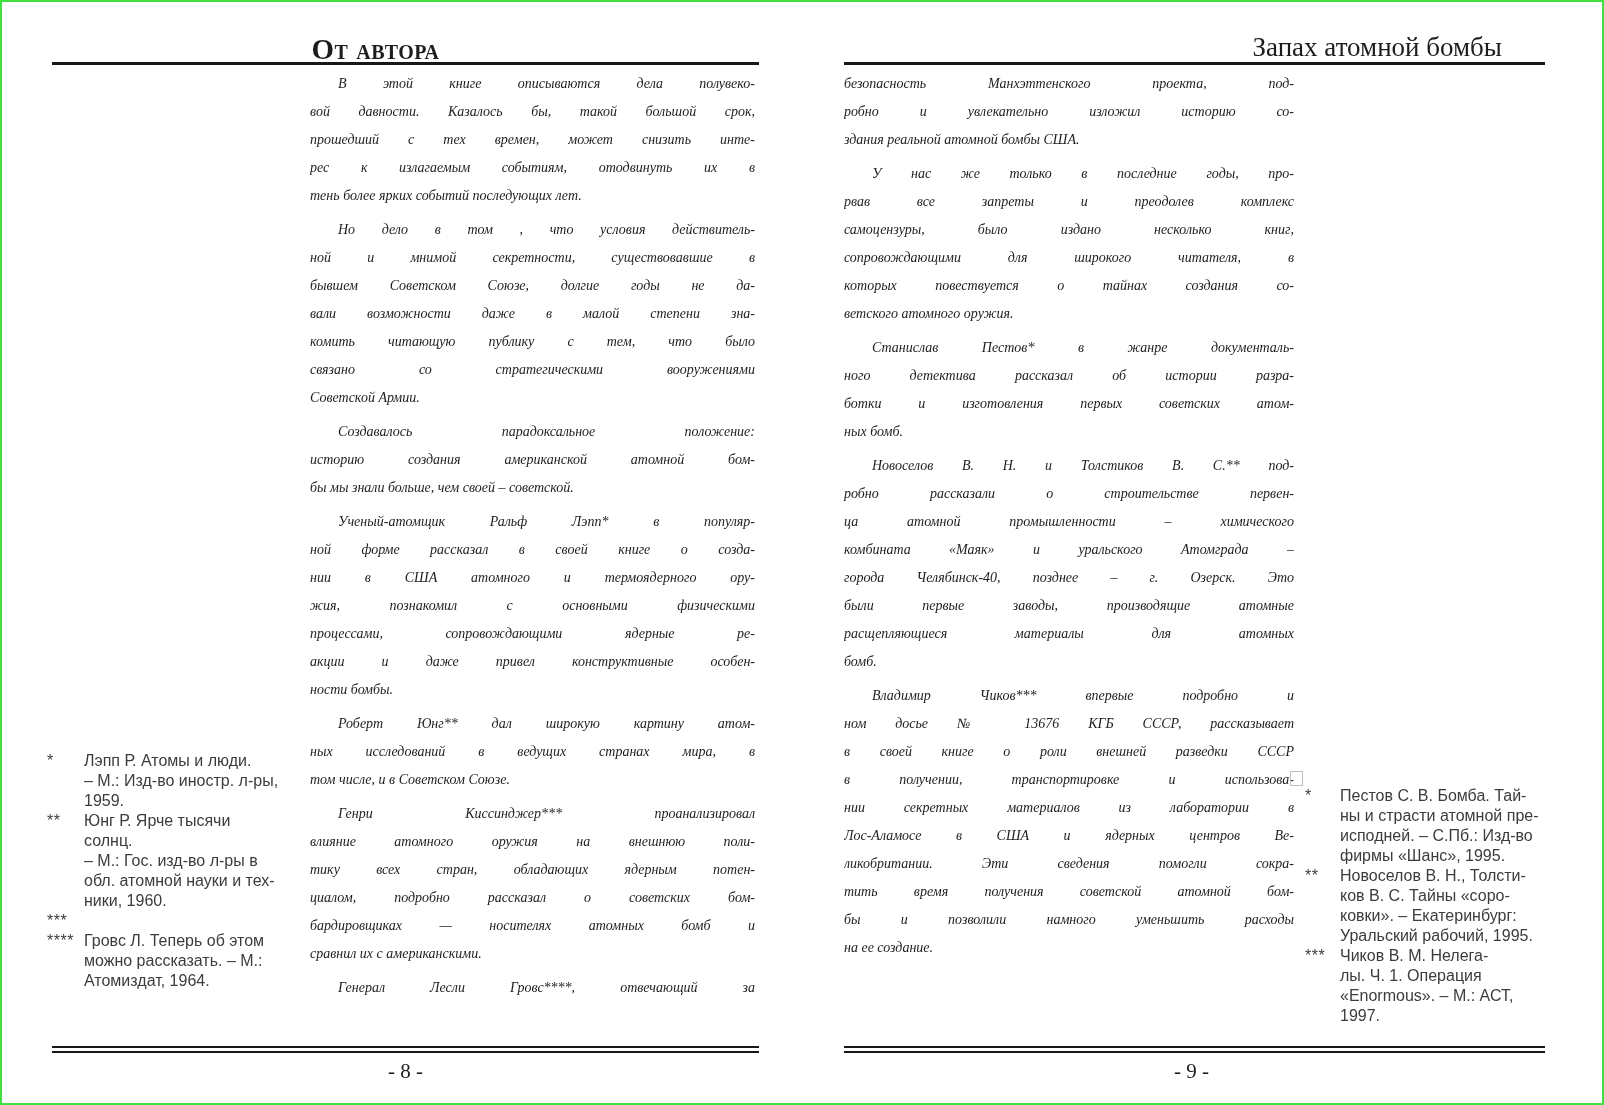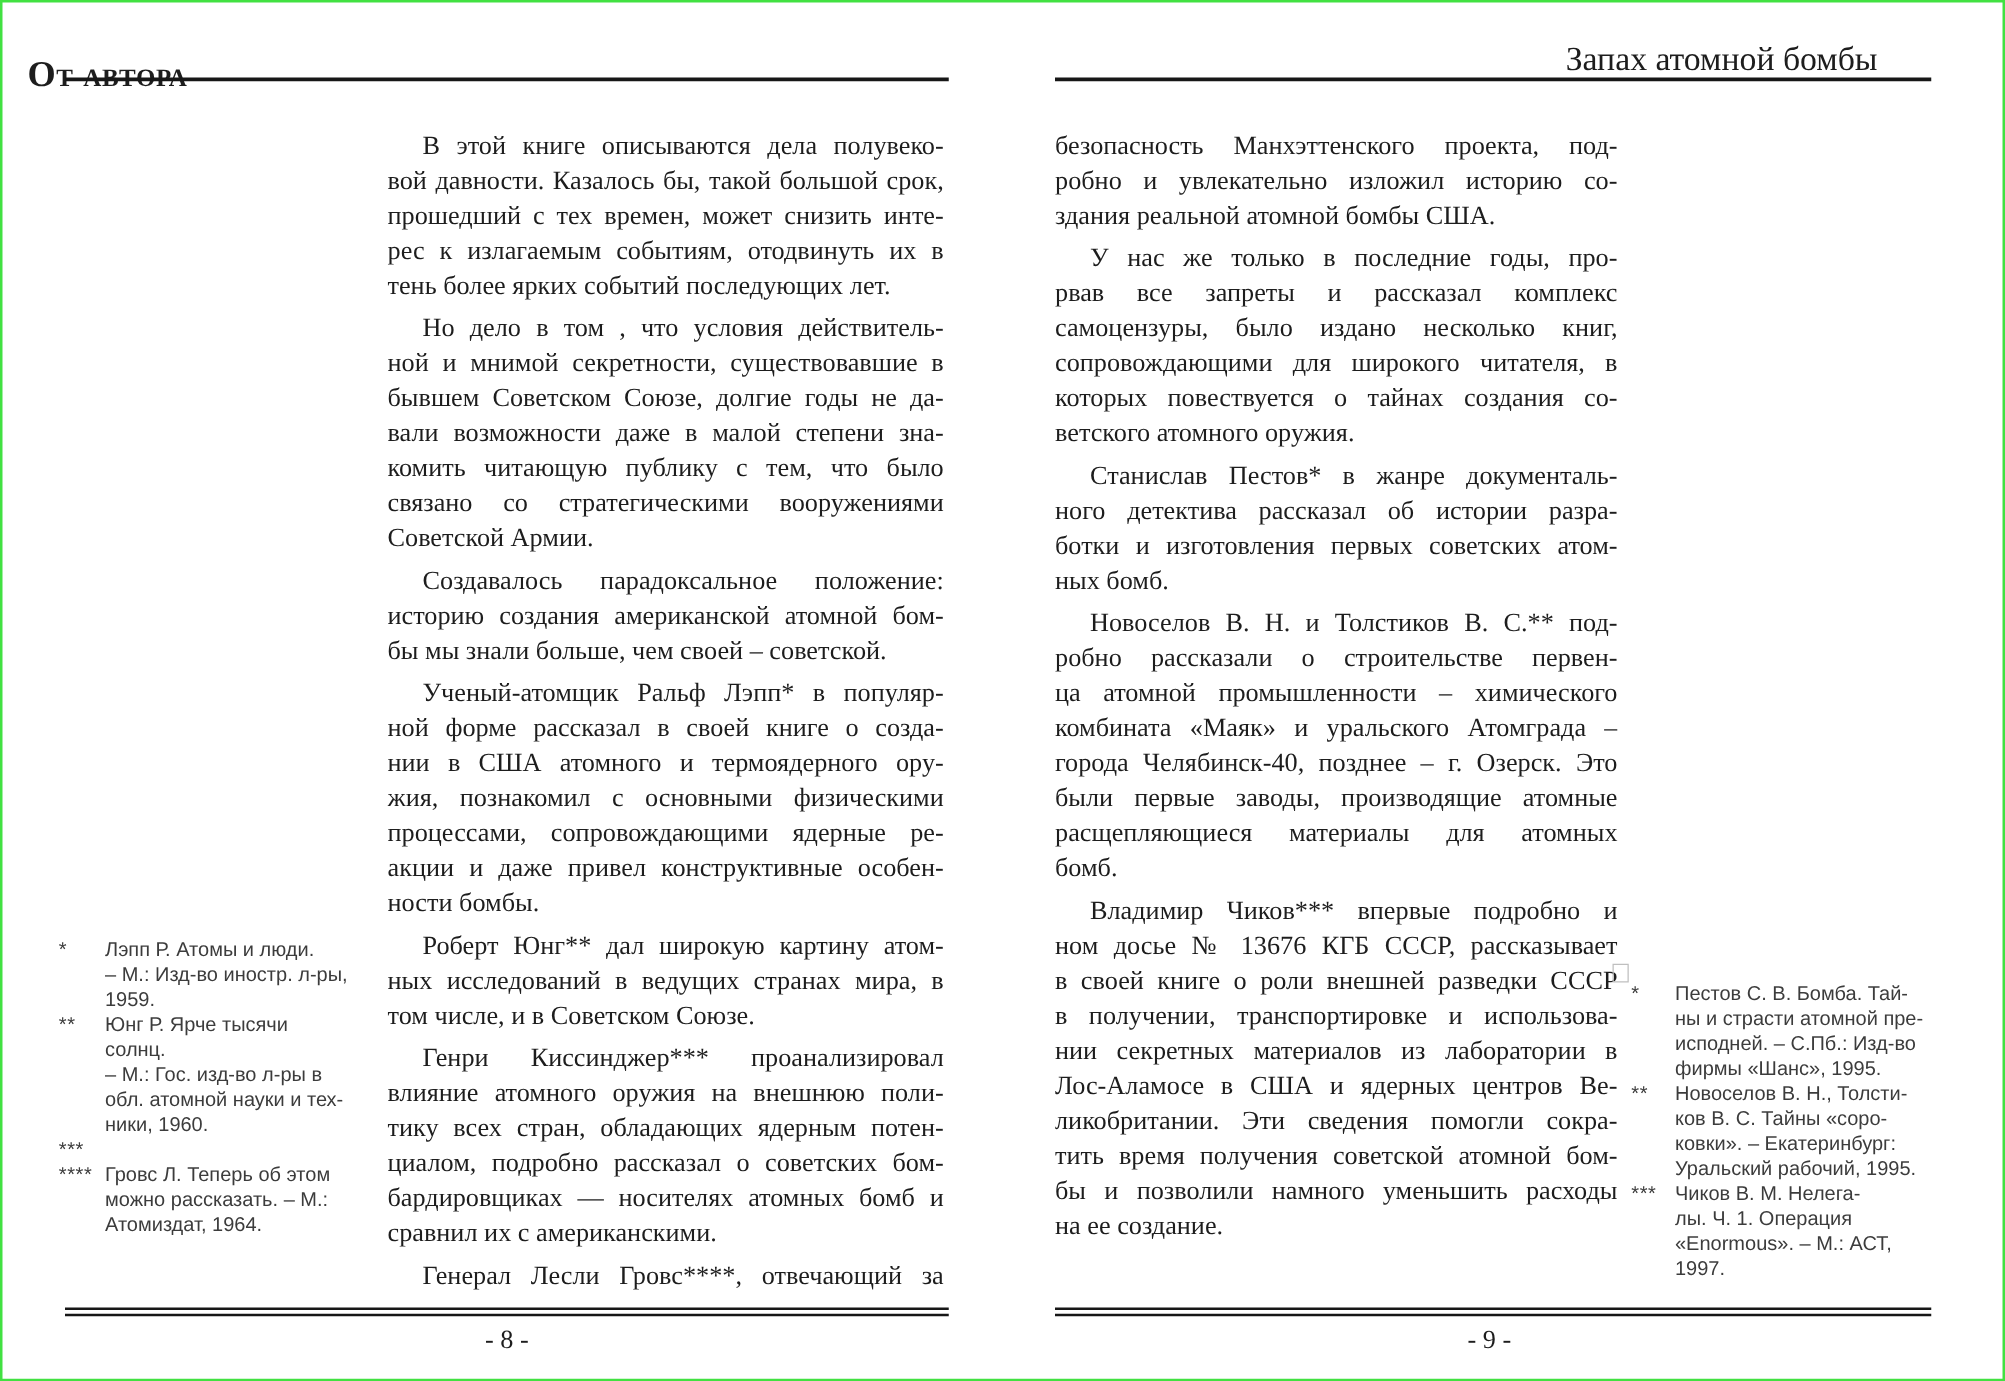--- a/index.html
+++ b/index.html
@@ -6,33 +6,33 @@
   .screen {
     position:relative; width:1604px; height:1105px; box-sizing:border-box;
     background:var(--page-bg,#fff);
     border:2px solid var(--page-border,#42e142);
     font-family:"Liberation Serif", serif;
     color:var(--text-ink,#1d1d1d);
     overflow:hidden;
   }
   
   .title-left {
-    position:absolute; left:20px; top:42px; width:707px;
-    text-align:left; font-weight:bold; font-variant:small-caps;
+    position:absolute; left:20px; top:31px; width:707px;
+    text-align:center; font-weight:bold; font-variant:small-caps;
     font-size:29px; letter-spacing:0.5px; white-space:nowrap;
   }
   .title-right {
     position:absolute; left:800px; top:30px; width:700px;
     text-align:right; font-size:27px; white-space:nowrap;
   }
   .hrule { position:absolute; height:3px; background:var(--rule-ink,#171717); }
   #rule-left-top  { left:50px;  top:60px; width:707px; }
   #rule-right-top { left:842px; top:60px; width:701px; }
   
-  .col { position:absolute; top:100px; font-size:21px; line-height:28px; }
+  .col { position:absolute; top:68px; font-size:14px; line-height:28px;font-style:italic; }
   #col-left  { left:308px; width:445px; }
   #col-right { left:842px; width:450px; }
   .para { margin:0 0 6px 0; }
   .line { height:28px; overflow:hidden; text-align:justify; text-align-last:justify; }
   .line.first { text-indent:28px; }
   .line.last  { text-align:center; text-align-last:left; }
   
   .fns {
     position:absolute; font-family:"Liberation Sans", sans-serif;
     font-size:16px; line-height:20px; color:var(--footnote-ink,#3c3c3c);
@@ -151,21 +151,21 @@
   <div class="title-right">Запах атомной бомбы</div>
   <div class="hrule" id="rule-right-top"></div>
   <div class="col" id="col-right">
       <div class="para">
         <div class="line">безопасность Манхэттенского проекта, под-</div>
         <div class="line">робно и увлекательно изложил историю со-</div>
         <div class="line last">здания реальной атомной бомбы США.</div>
       </div>
       <div class="para">
         <div class="line first">У нас же только в последние годы, про-</div>
-        <div class="line">рвав все запреты и рассказал комплекс</div>
+        <div class="line">рвав все запреты и преодолев комплекс</div>
         <div class="line">самоцензуры, было издано несколько книг,</div>
         <div class="line">сопровождающими для широкого читателя, в</div>
         <div class="line">которых повествуется о тайнах создания со-</div>
         <div class="line last">ветского атомного оружия.</div>
       </div>
       <div class="para">
         <div class="line first">Станислав Пестов* в жанре документаль-</div>
         <div class="line">ного детектива рассказал об истории разра-</div>
         <div class="line">ботки и изготовления первых советских атом-</div>
         <div class="line last">ных бомб.</div>

